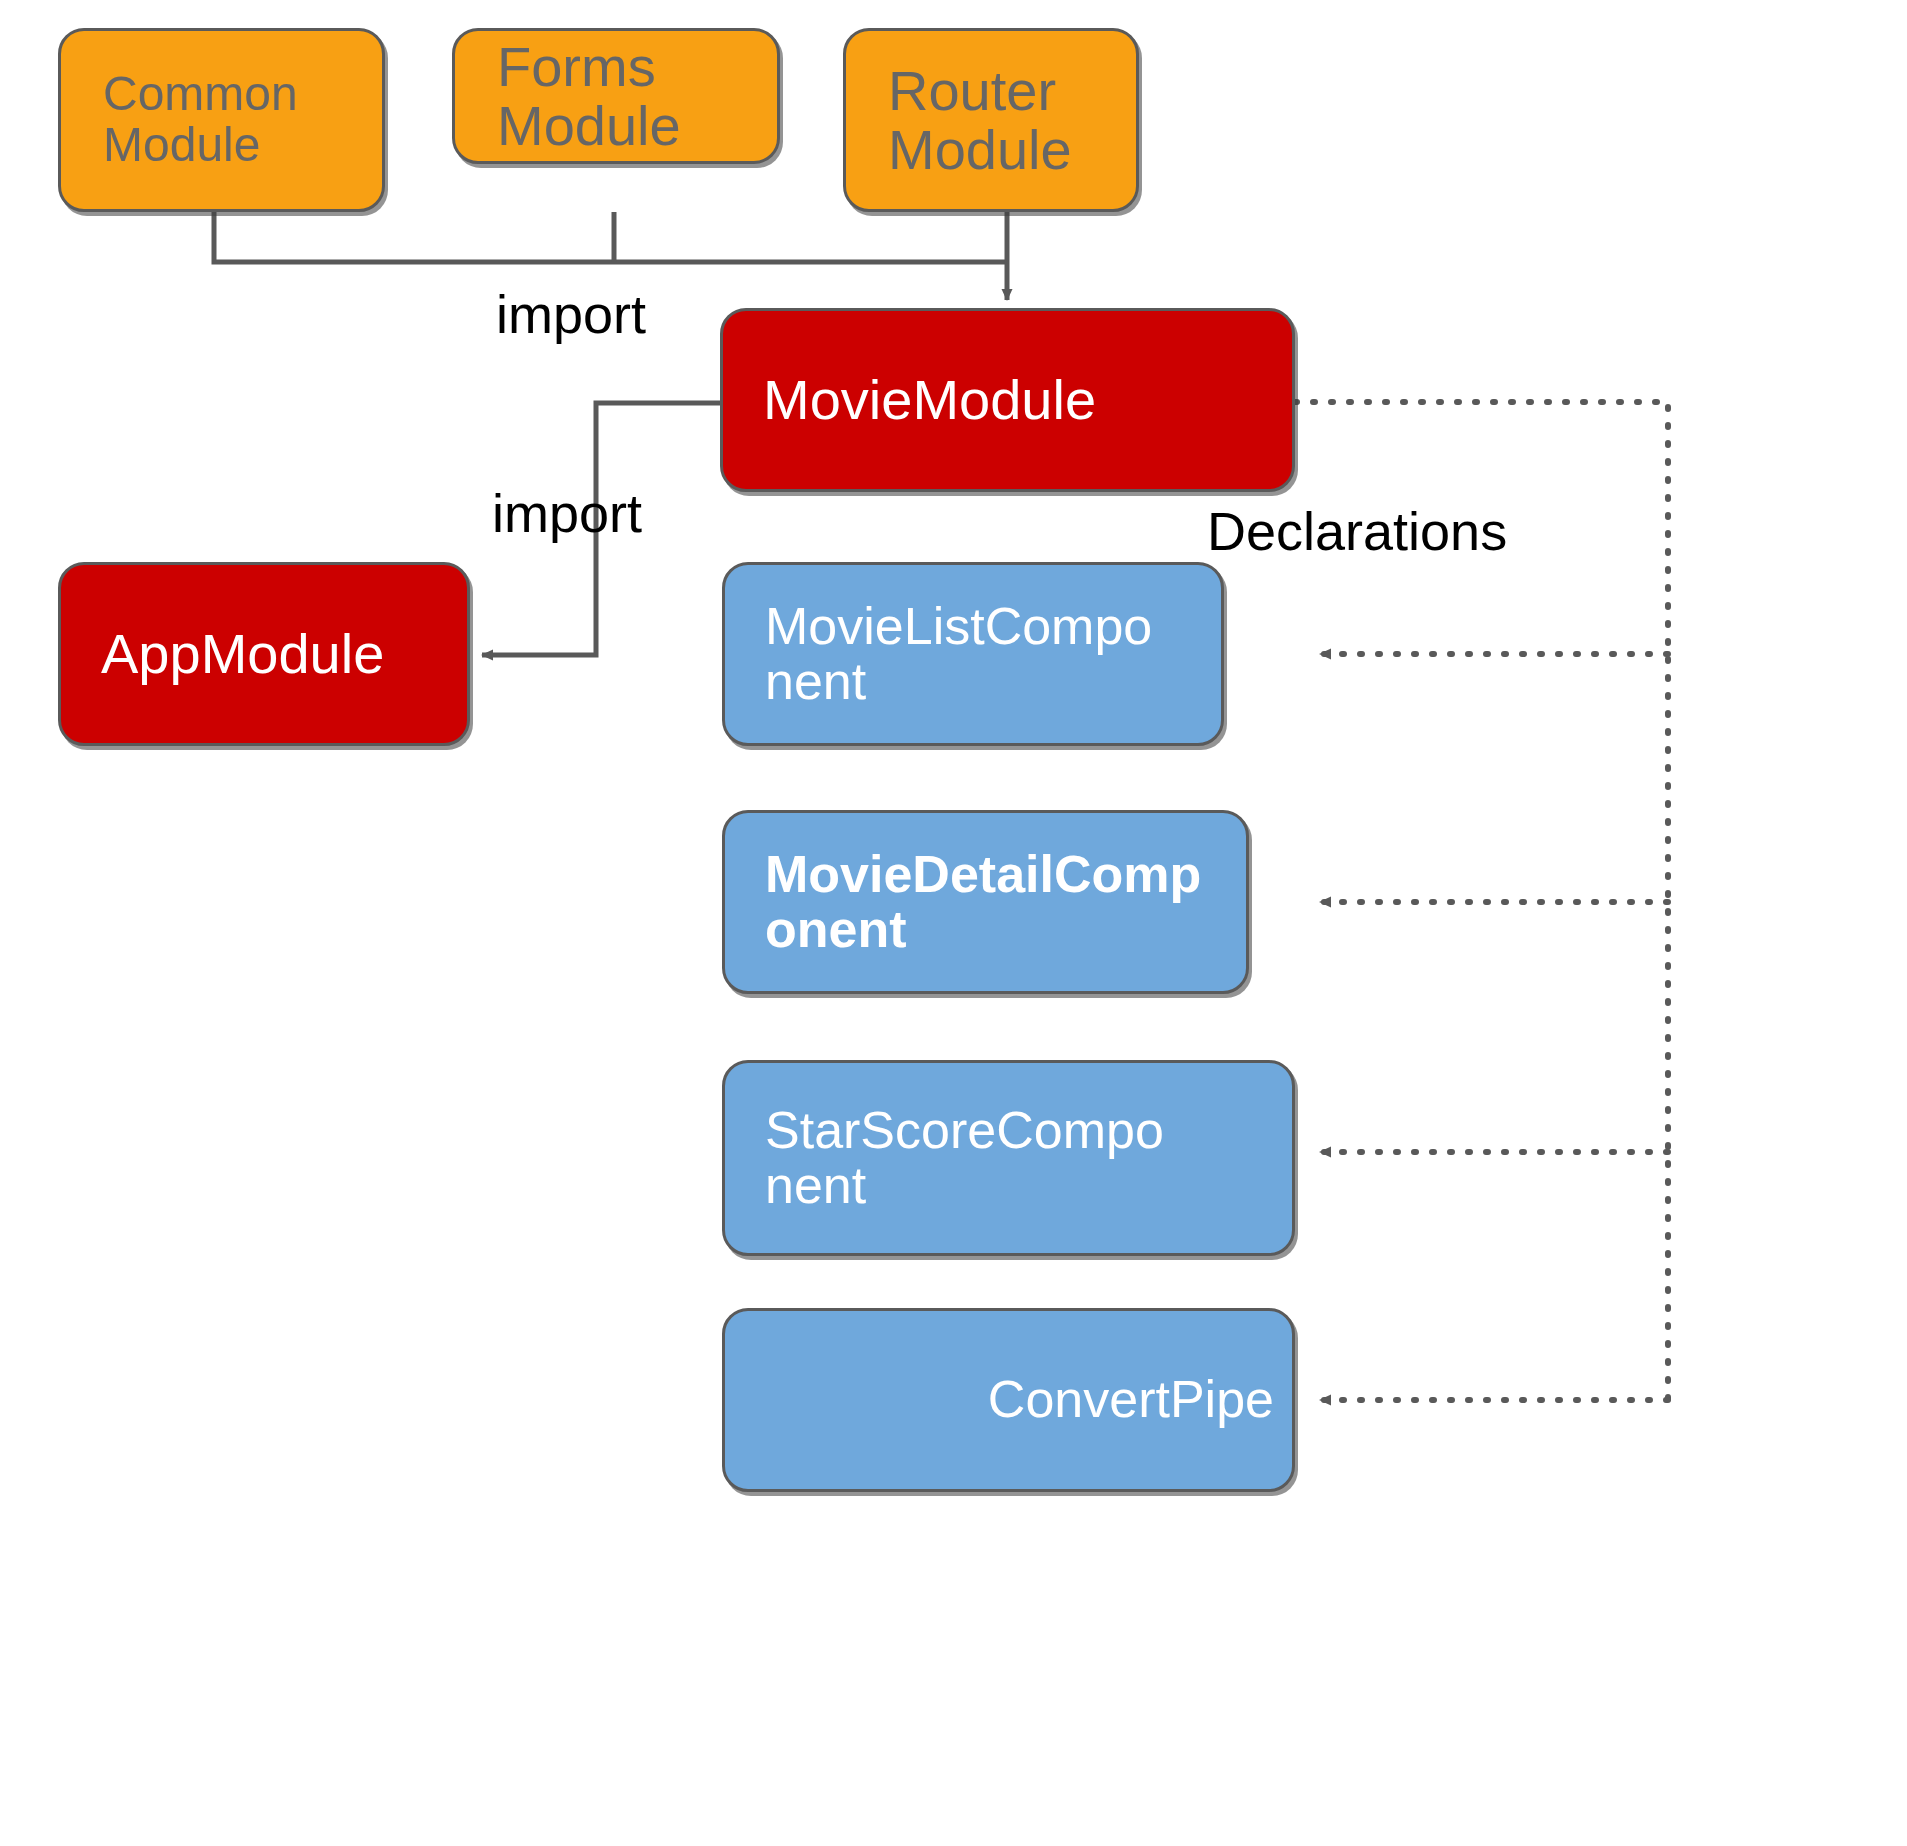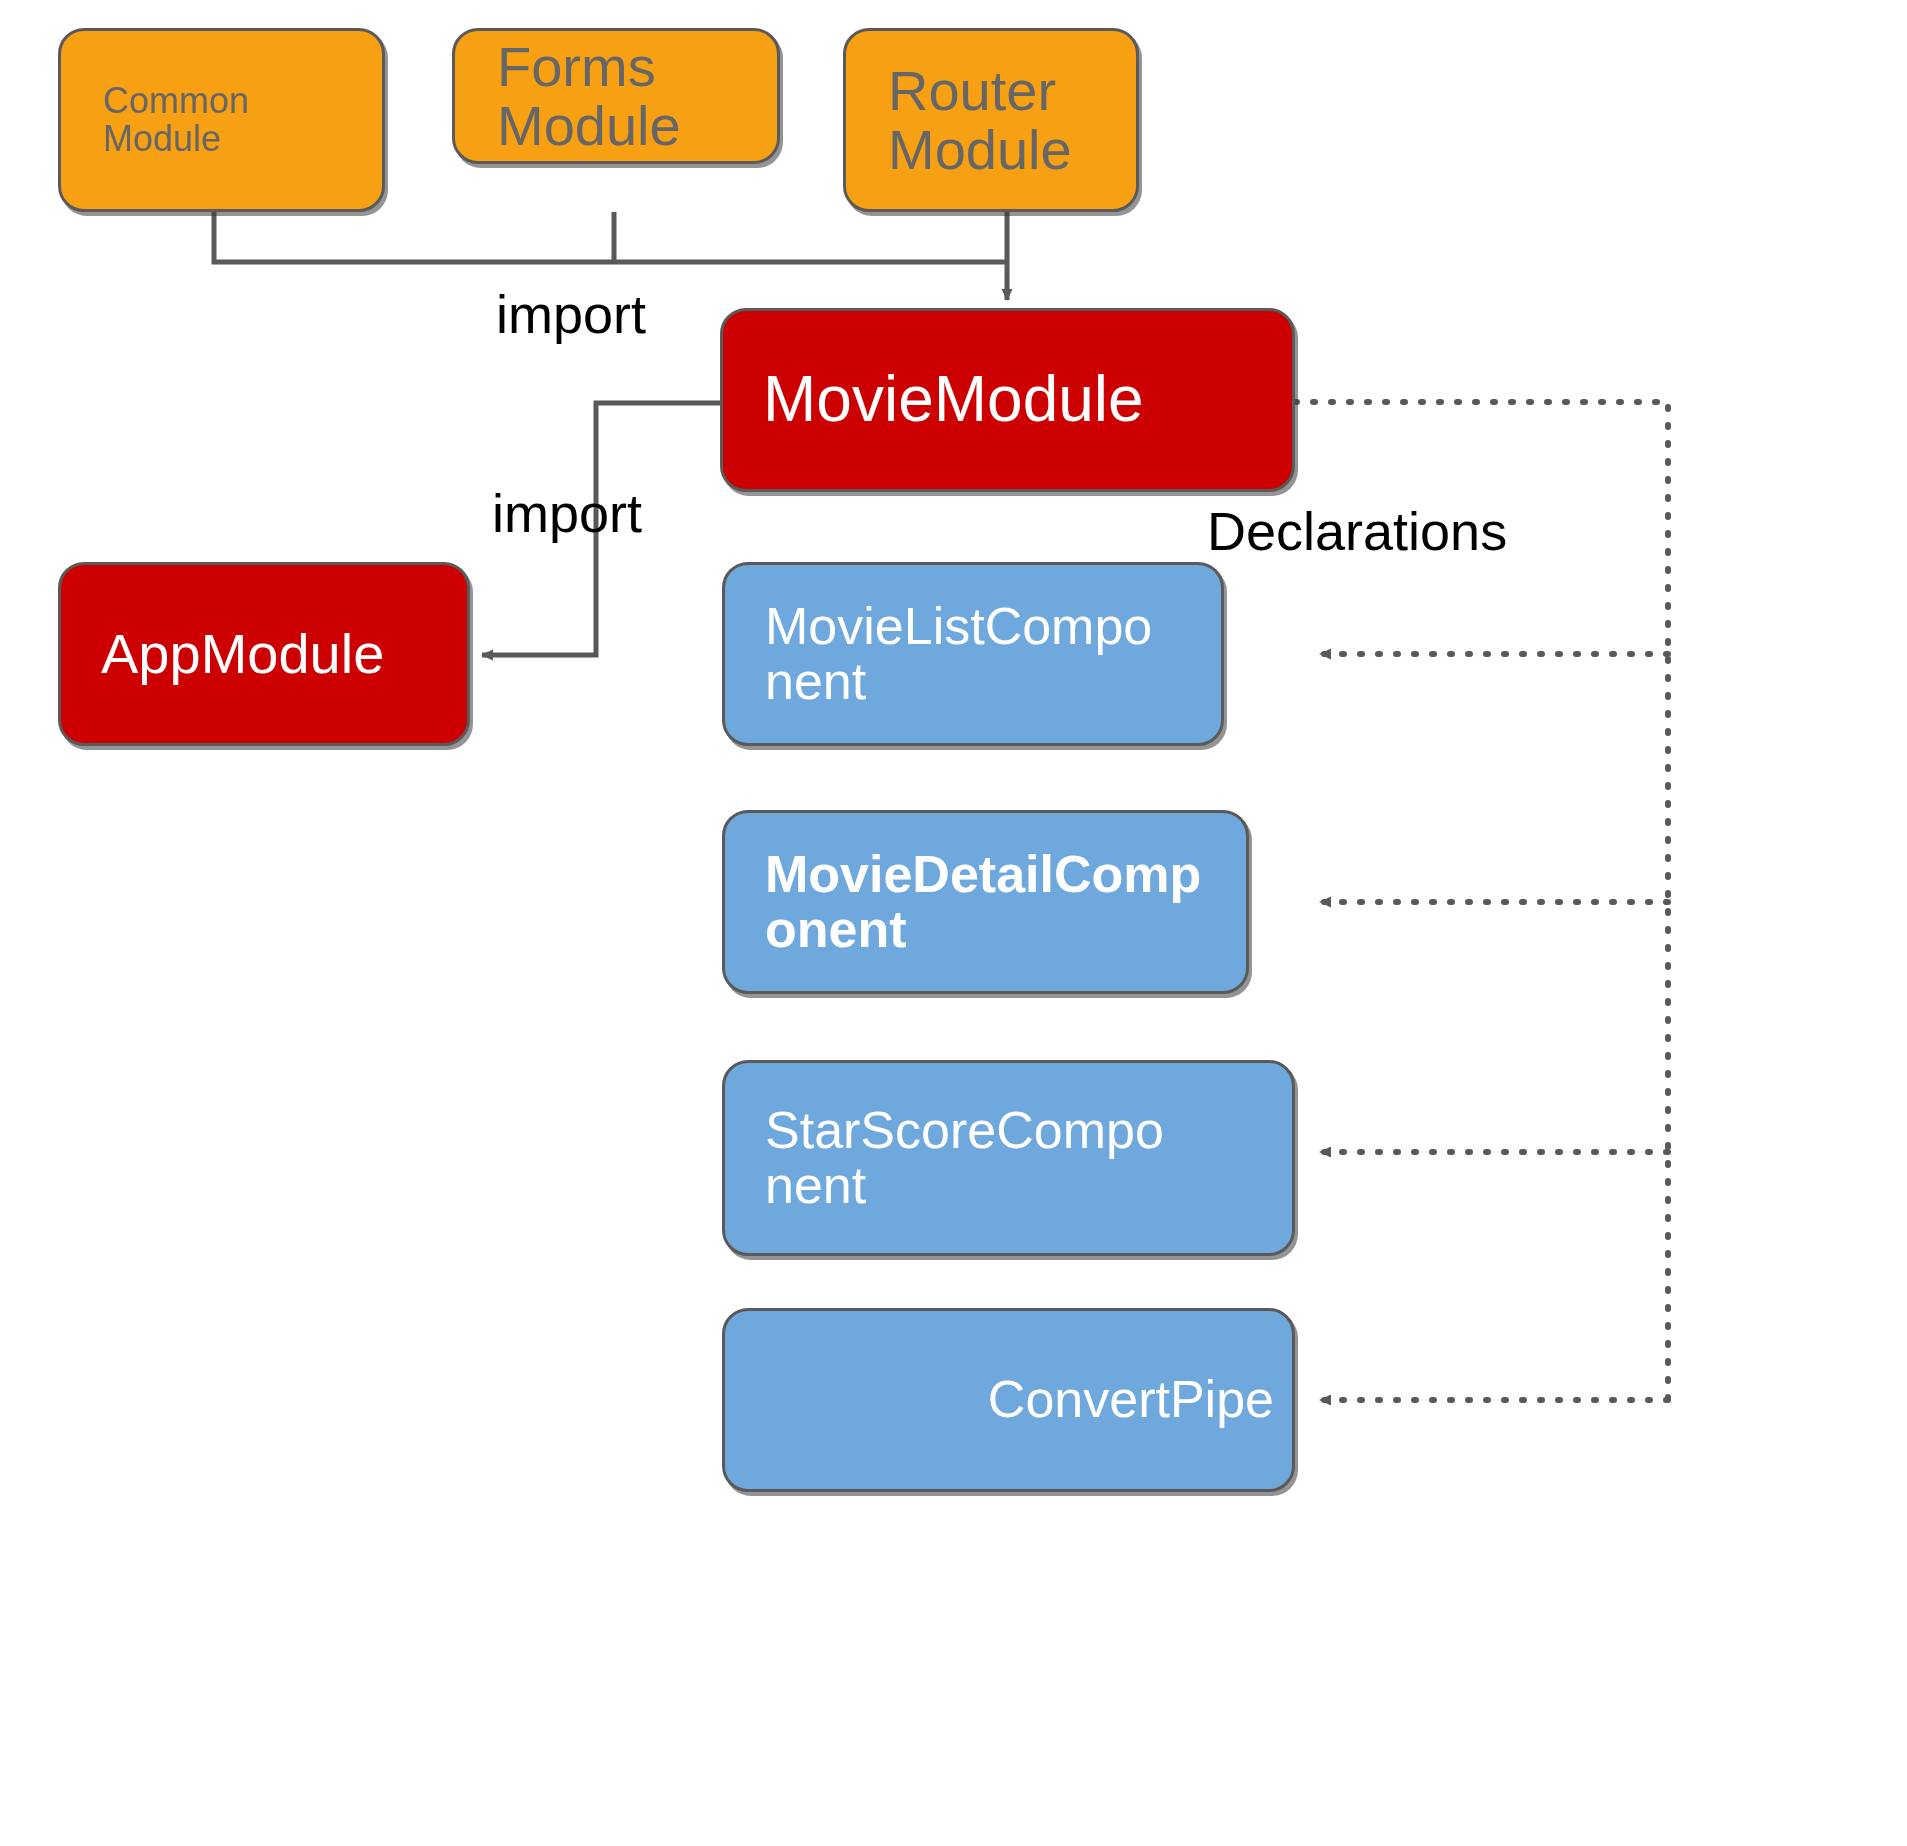--- a/index.html
+++ b/index.html
@@ -60,36 +60,36 @@
     </g>
     <g>
       <path d="M1668,1152 L1320,1152" fill="none" stroke="#595959" stroke-width="6" stroke-dasharray="2 16" stroke-linecap="round" marker-end="url(#arrow-dot)"></path>
     </g>
     <g>
       <path d="M1668,1400 L1320,1400" fill="none" stroke="#595959" stroke-width="6" stroke-dasharray="2 16" stroke-linecap="round" marker-end="url(#arrow-dot)"></path>
     </g>
   </svg>
 
   <div class="node orange" style="left:58px;top:28px;width:327px;height:184px;">
-    <div class="label vcenter" style="font-size:36px;">Common
+    <div class="label vcenter" style="font-size:48px;">Common
 Module</div>
   </div>
 
   <div class="node orange" style="left:452px;top:28px;width:328px;height:136px;">
     <div class="label vcenter" style="font-size:56px;">Forms
 Module</div>
   </div>
 
   <div class="node orange" style="left:843px;top:28px;width:296px;height:184px;">
     <div class="label vcenter" style="font-size:56px;">Router
 Module</div>
   </div>
 
   <div class="node red" style="left:720px;top:308px;width:575px;height:184px;">
-    <div class="label vcenter" style="font-size:64px;">MovieModule</div>
+    <div class="label vcenter" style="font-size:56px;">MovieModule</div>
   </div>
 
   <div class="node red" style="left:58px;top:562px;width:412px;height:184px;">
     <div class="label vcenter" style="font-size:56px;">AppModule</div>
   </div>
 
   <div class="node blue" style="left:722px;top:562px;width:502px;height:184px;">
     <div class="label vcenter" style="font-size:52px;">MovieListCompo
 nent</div>
   </div>

